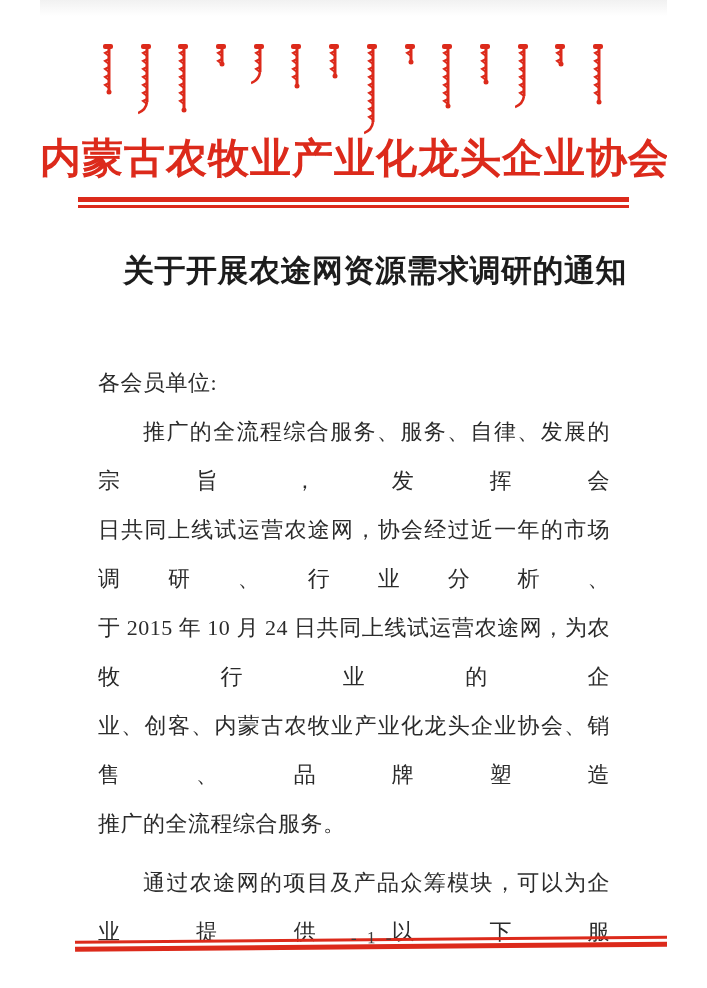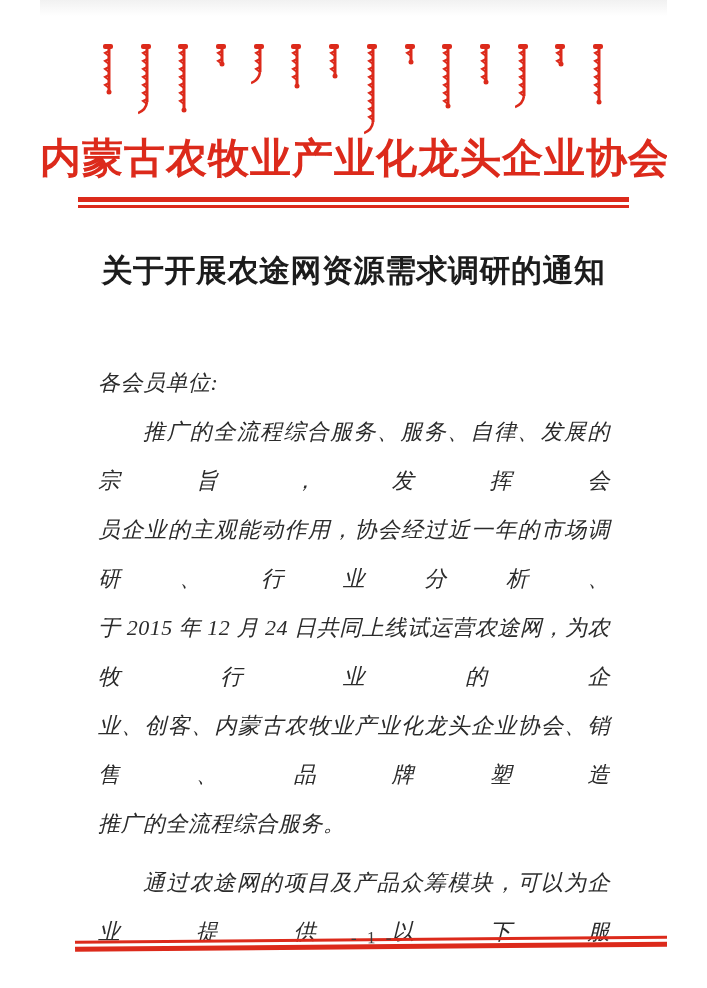--- a/index.html
+++ b/index.html
@@ -49,37 +49,37 @@
     position:absolute;top:938px;left:35px;width:656px;
     transform:rotate(-0.5deg);
   }
   .footer-rule-wrap .bar-thin{height:2.5px;}
   .footer-rule-wrap .bar-gap{height:3px;}
   .footer-rule-wrap .bar-thick{height:5px;}
 
   
   .doc-title{
     margin:42px 40px 0 40px;
-    text-align:center;
+    text-align:right;
     font-size:31px;
     font-weight:700;
     color:#1c1c1c;
     letter-spacing:0.5px;
     white-space:nowrap;
   }
 
   
   .body-text{
     margin:66px 57px 0 58px;
     color:#2b2b2b;
     font-size:22px;
     line-height:49px;
     letter-spacing:0.5px;
   }
-  .para{margin-top:10px;font-style:italic;}
+  .para{margin-top:10px;}
   .para:first-child{margin-top:0;}
   .line{
     text-align:justify;
     text-align-last:justify;
     text-justify:inter-character;
   }
   .line.first{text-indent:2.05em;}
   .line.plast{text-align-last:left;}
 
   
@@ -195,22 +195,22 @@
 
   <div class="doc-title">关于开展农途网资源需求调研的通知</div>
 
   <div class="body-text" style="color: rgb(43, 43, 43);">
     <div class="para">
       <div class="line plast">各会员单位:</div>
     </div>
     <div id="paragraphs">
         <div class="para">
           <div class="line first">推广的全流程综合服务、服务、自律、发展的宗旨，发挥会</div>
-          <div class="line">员企业的主观能动作用，协会经过近一年的市场调研、行业分析、</div>
-          <div class="line">于 2015 年 12 月 24 日共同上线试运营农途网，为农牧行业的企</div>
+          <div class="line">日共同上线试运营农途网，协会经过近一年的市场调研、行业分析、</div>
+          <div class="line">于 2015 年 10 月 24 日共同上线试运营农途网，为农牧行业的企</div>
           <div class="line">业、创客、内蒙古农牧业产业化龙头企业协会、销售、品牌塑造</div>
           <div class="line plast">推广的全流程综合服务。</div>
         </div>
         <div class="para">
           <div class="line first">通过农途网的项目及产品众筹模块，可以为企业提供以下服</div>
         </div>
       </div>
   </div>
 
   <div class="footer-rule-wrap">

